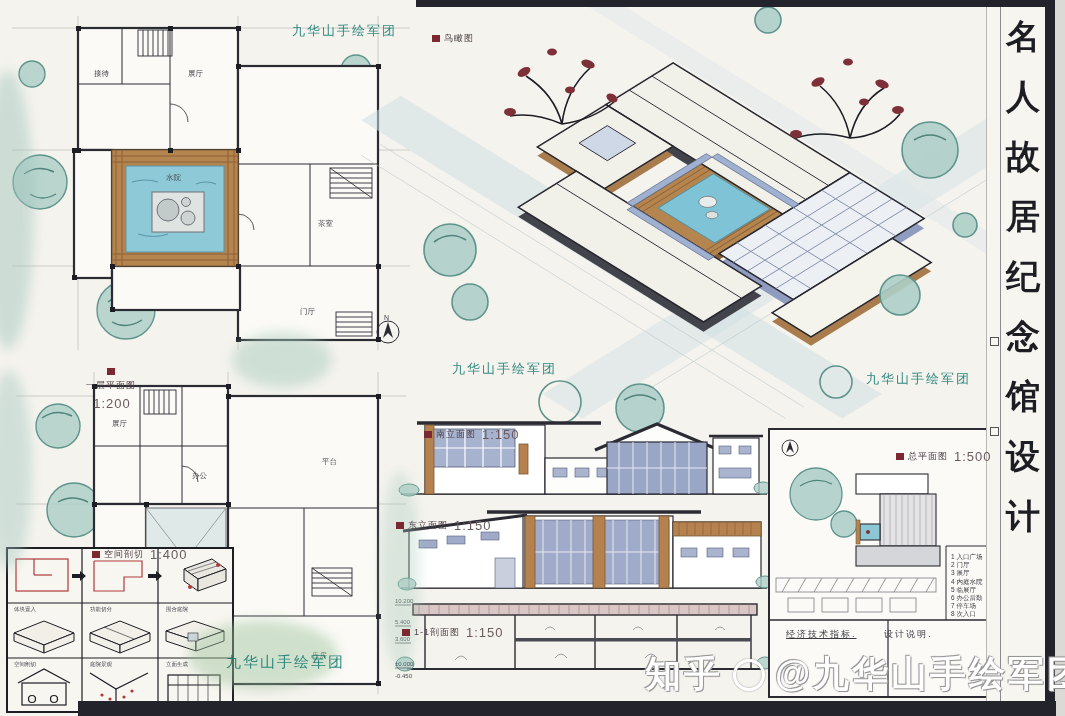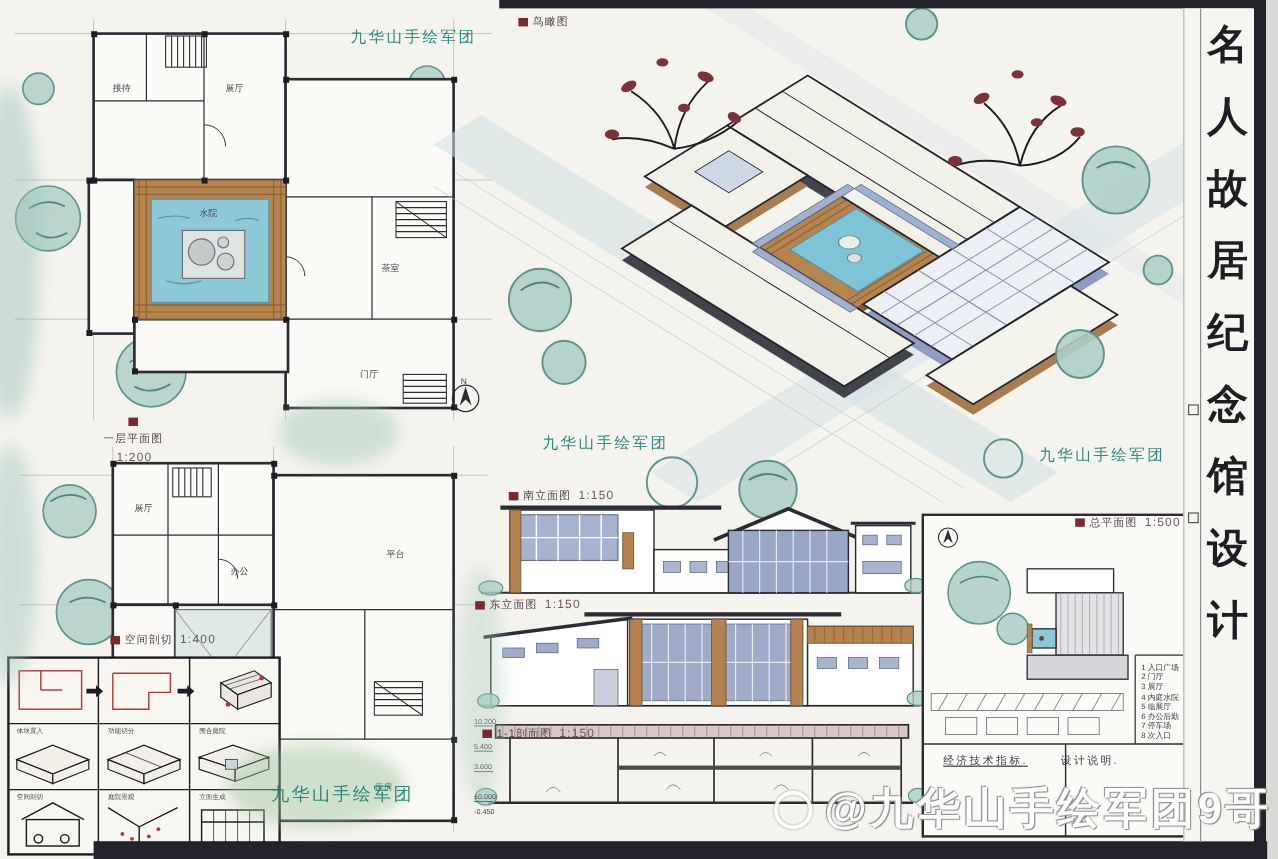--- a/index.html
+++ b/index.html
@@ -14,23 +14,23 @@
   
   .title-strip{position:absolute;left:1000px;top:7px;width:44px;height:694px;
                border-left:1px solid #8a8a90;background:#f7f5f0;}
   .title-subcol{position:absolute;left:986px;top:7px;width:14px;height:694px;
                 border-left:1px solid #b9b7b2;background:#f7f5f0;}
   .title-subcol .tick{position:absolute;left:3px;width:7px;height:7px;border:1px solid #555;}
   .tchar{width:44px;height:60px;display:flex;align-items:center;justify-content:center;
          font-size:34px;font-weight:700;color:#1d1d24;font-family:"DejaVu Sans",sans-serif;}
   
   .cap{position:absolute;display:flex;align-items:center;gap:4px;font-size:9px;color:#50424a;
-       letter-spacing:1px;white-space:nowrap;z-index:30;}
+       letter-spacing:1px;white-space:nowrap;z-index:30;margin-top:20px;}
   .cap .sq{width:8px;height:7px;background:#7c2830;display:inline-block;}
-  .cap .sc{font-size:10px;color:#6b5a60;margin-left:2px;}
+  .cap .sc{font-size:13px;color:#6b5a60;margin-left:2px;}
   
   .wm{position:absolute;color:#0f766e;opacity:.85;font-size:13px;letter-spacing:2px;
       z-index:40;white-space:nowrap;}
   .wm-zhihu{position:absolute;left:645px;top:650px;z-index:50;display:flex;align-items:center;gap:10px;
       color:#ffffff;font-size:36px;font-weight:700;letter-spacing:3px;white-space:nowrap;
       text-shadow:0 0 2px #8a8a8a,1px 1px 0 #9a9a9a,-1px -1px 0 #9a9a9a;}
   .zh-logo{width:26px;height:26px;border-radius:50%;border:3px solid #fff;
       box-shadow:0 0 2px #8a8a8a, inset 0 0 2px #8a8a8a;display:inline-block;}
   
   .blob{position:absolute;border-radius:50%;filter:blur(6px);z-index:1;}
@@ -702,17 +702,18 @@
     <div class="tchar">设</div>
     <div class="tchar">计</div>
   </div>
 
   <div class="wm" style="left:292px;top:22px;">九华山手绘军团</div>
   <div class="wm" style="left:452px;top:360px;">九华山手绘军团</div>
   <div class="wm" style="left:866px;top:370px;">九华山手绘军团</div>
   <div class="wm" style="left:226px;top:653px;font-size:15px;">九华山手绘军团</div>
 
   <div class="wm-zhihu">
+    <span>知乎</span>
     <span class="zh-logo"></span>
     <span>@九华山手绘军团9哥</span>
   </div>
 
 </div>
 
 </body></html>

